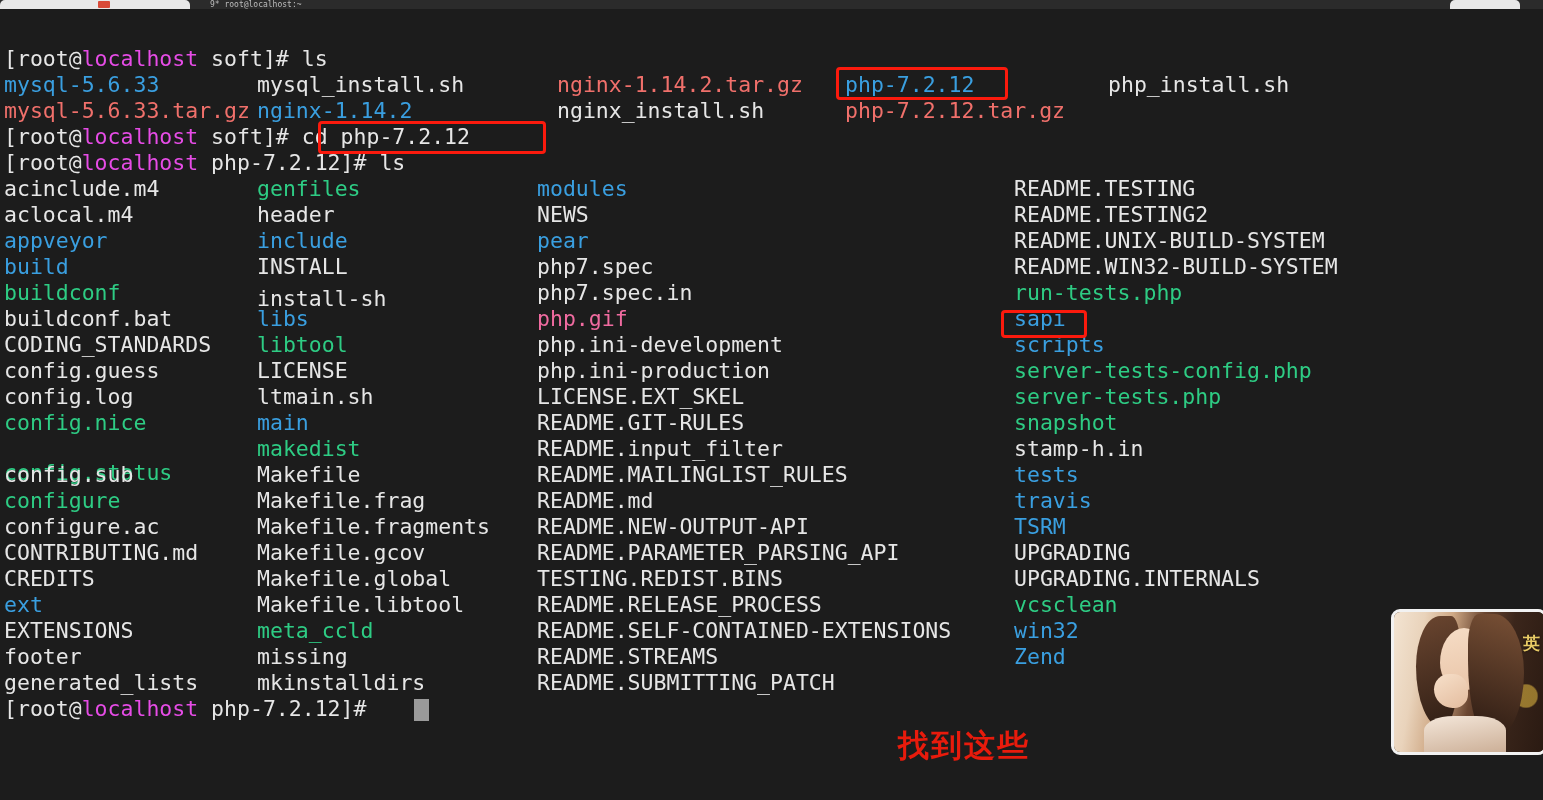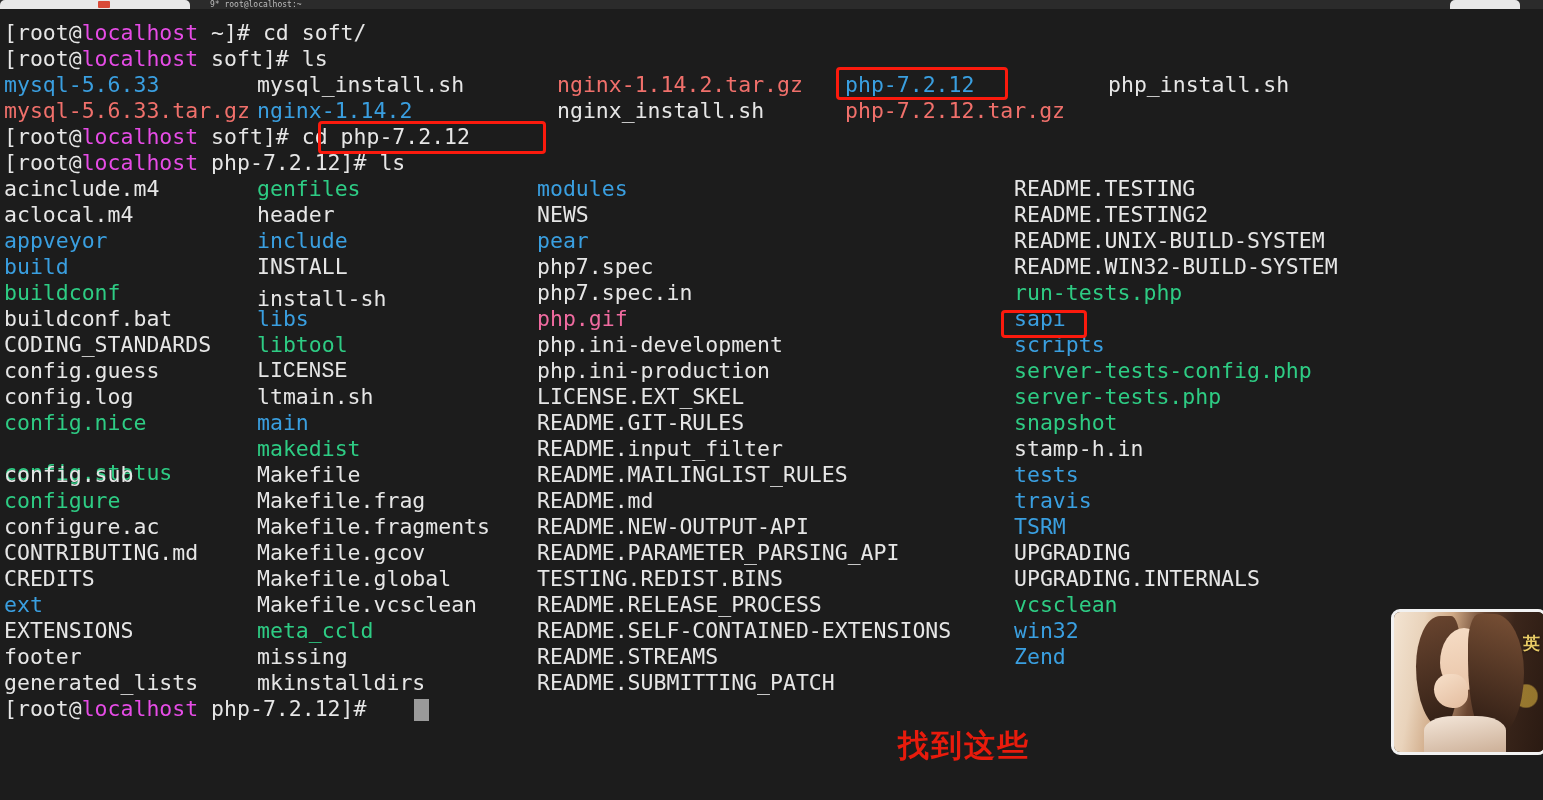--- a/index.html
+++ b/index.html
@@ -120,21 +120,20 @@
 
 <div id="tabbar">
   <div class="tab-shape tab-a"></div>
   <div class="tab-icon"></div>
   <div class="tab-label">9* root@localhost:~</div>
   <div class="tab-shape tab-b"></div>
 </div>
 
 <div id="term">
 
-  <div class="line" style="left:4px;top:11px;"><span class="c-white">[root@</span><span class="c-magenta">localhost</span><span class="c-white"> ~]# </span><span class="c-white">cd soft/</span></div>
 
   <div class="line" style="left:4px;top:37px;"><span class="c-white">[root@</span><span class="c-magenta">localhost</span><span class="c-white"> soft]# </span><span class="c-white">ls</span></div>
 
   <div class="line col c-dirblue" style="left:4px;top:63px;">mysql-5.6.33</div>
   <div class="line col c-white" style="left:257px;top:63px;">mysql_install.sh</div>
   <div class="line col c-red" style="left:557px;top:63px;">nginx-1.14.2.tar.gz</div>
   <div class="line col c-dirblue" style="left:845px;top:63px;">php-7.2.12</div>
   <div class="line col c-white" style="left:1108px;top:63px;">php_install.sh</div>
 
   <div class="line col c-red" style="left:4px;top:89px;">mysql-5.6.33.tar.gz</div>
@@ -169,30 +168,30 @@
       <div class="line col c-white" style="left: 4px; top: 661px;">generated_lists</div>
     </div>
   <div id="php-col2">
       <div class="line col c-green" style="left: 257px; top: 167px;">genfiles</div>
       <div class="line col c-white" style="left: 257px; top: 193px;">header</div>
       <div class="line col c-dirblue" style="left: 257px; top: 219px;">include</div>
       <div class="line col c-white" style="left: 257px; top: 245px;">INSTALL</div>
       <div class="line col c-white" style="left: 257px; top: 277px;">install-sh</div>
       <div class="line col c-dirblue" style="left: 257px; top: 297px;">libs</div>
       <div class="line col c-green" style="left: 257px; top: 323px;">libtool</div>
-      <div class="line col c-white" style="left: 257px; top: 349px; font-family: Liberation Mono, monospace;">LICENSE</div>
+      <div class="line col c-white" style="left: 257px; top: 349px;">LICENSE</div>
       <div class="line col c-white" style="left: 257px; top: 375px;">ltmain.sh</div>
       <div class="line col c-dirblue" style="left: 257px; top: 401px;">main</div>
       <div class="line col c-green" style="left: 257px; top: 427px;">makedist</div>
       <div class="line col c-white" style="left: 257px; top: 453px;">Makefile</div>
       <div class="line col c-white" style="left: 257px; top: 479px;">Makefile.frag</div>
       <div class="line col c-white" style="left: 257px; top: 505px;">Makefile.fragments</div>
       <div class="line col c-white" style="left: 257px; top: 531px;">Makefile.gcov</div>
       <div class="line col c-white" style="left: 257px; top: 557px;">Makefile.global</div>
-      <div class="line col c-white" style="left: 257px; top: 583px;">Makefile.vcsclean</div>
+      <div class="line col c-white" style="left: 257px; top: 583px;">Makefile.libtool</div>
       <div class="line col c-green" style="left: 257px; top: 609px;">meta_ccld</div>
       <div class="line col c-white" style="left: 257px; top: 635px;">missing</div>
       <div class="line col c-white" style="left: 257px; top: 661px;">mkinstalldirs</div>
     </div>
   <div id="php-col3">
       <div class="line col c-dirblue" style="left: 537px; top: 167px;">modules</div>
       <div class="line col c-white" style="left: 537px; top: 193px;">NEWS</div>
       <div class="line col c-dirblue" style="left: 537px; top: 219px;">pear</div>
       <div class="line col c-white" style="left: 537px; top: 245px;">php7.spec</div>
       <div class="line col c-white" style="left: 537px; top: 271px;">php7.spec.in</div>

